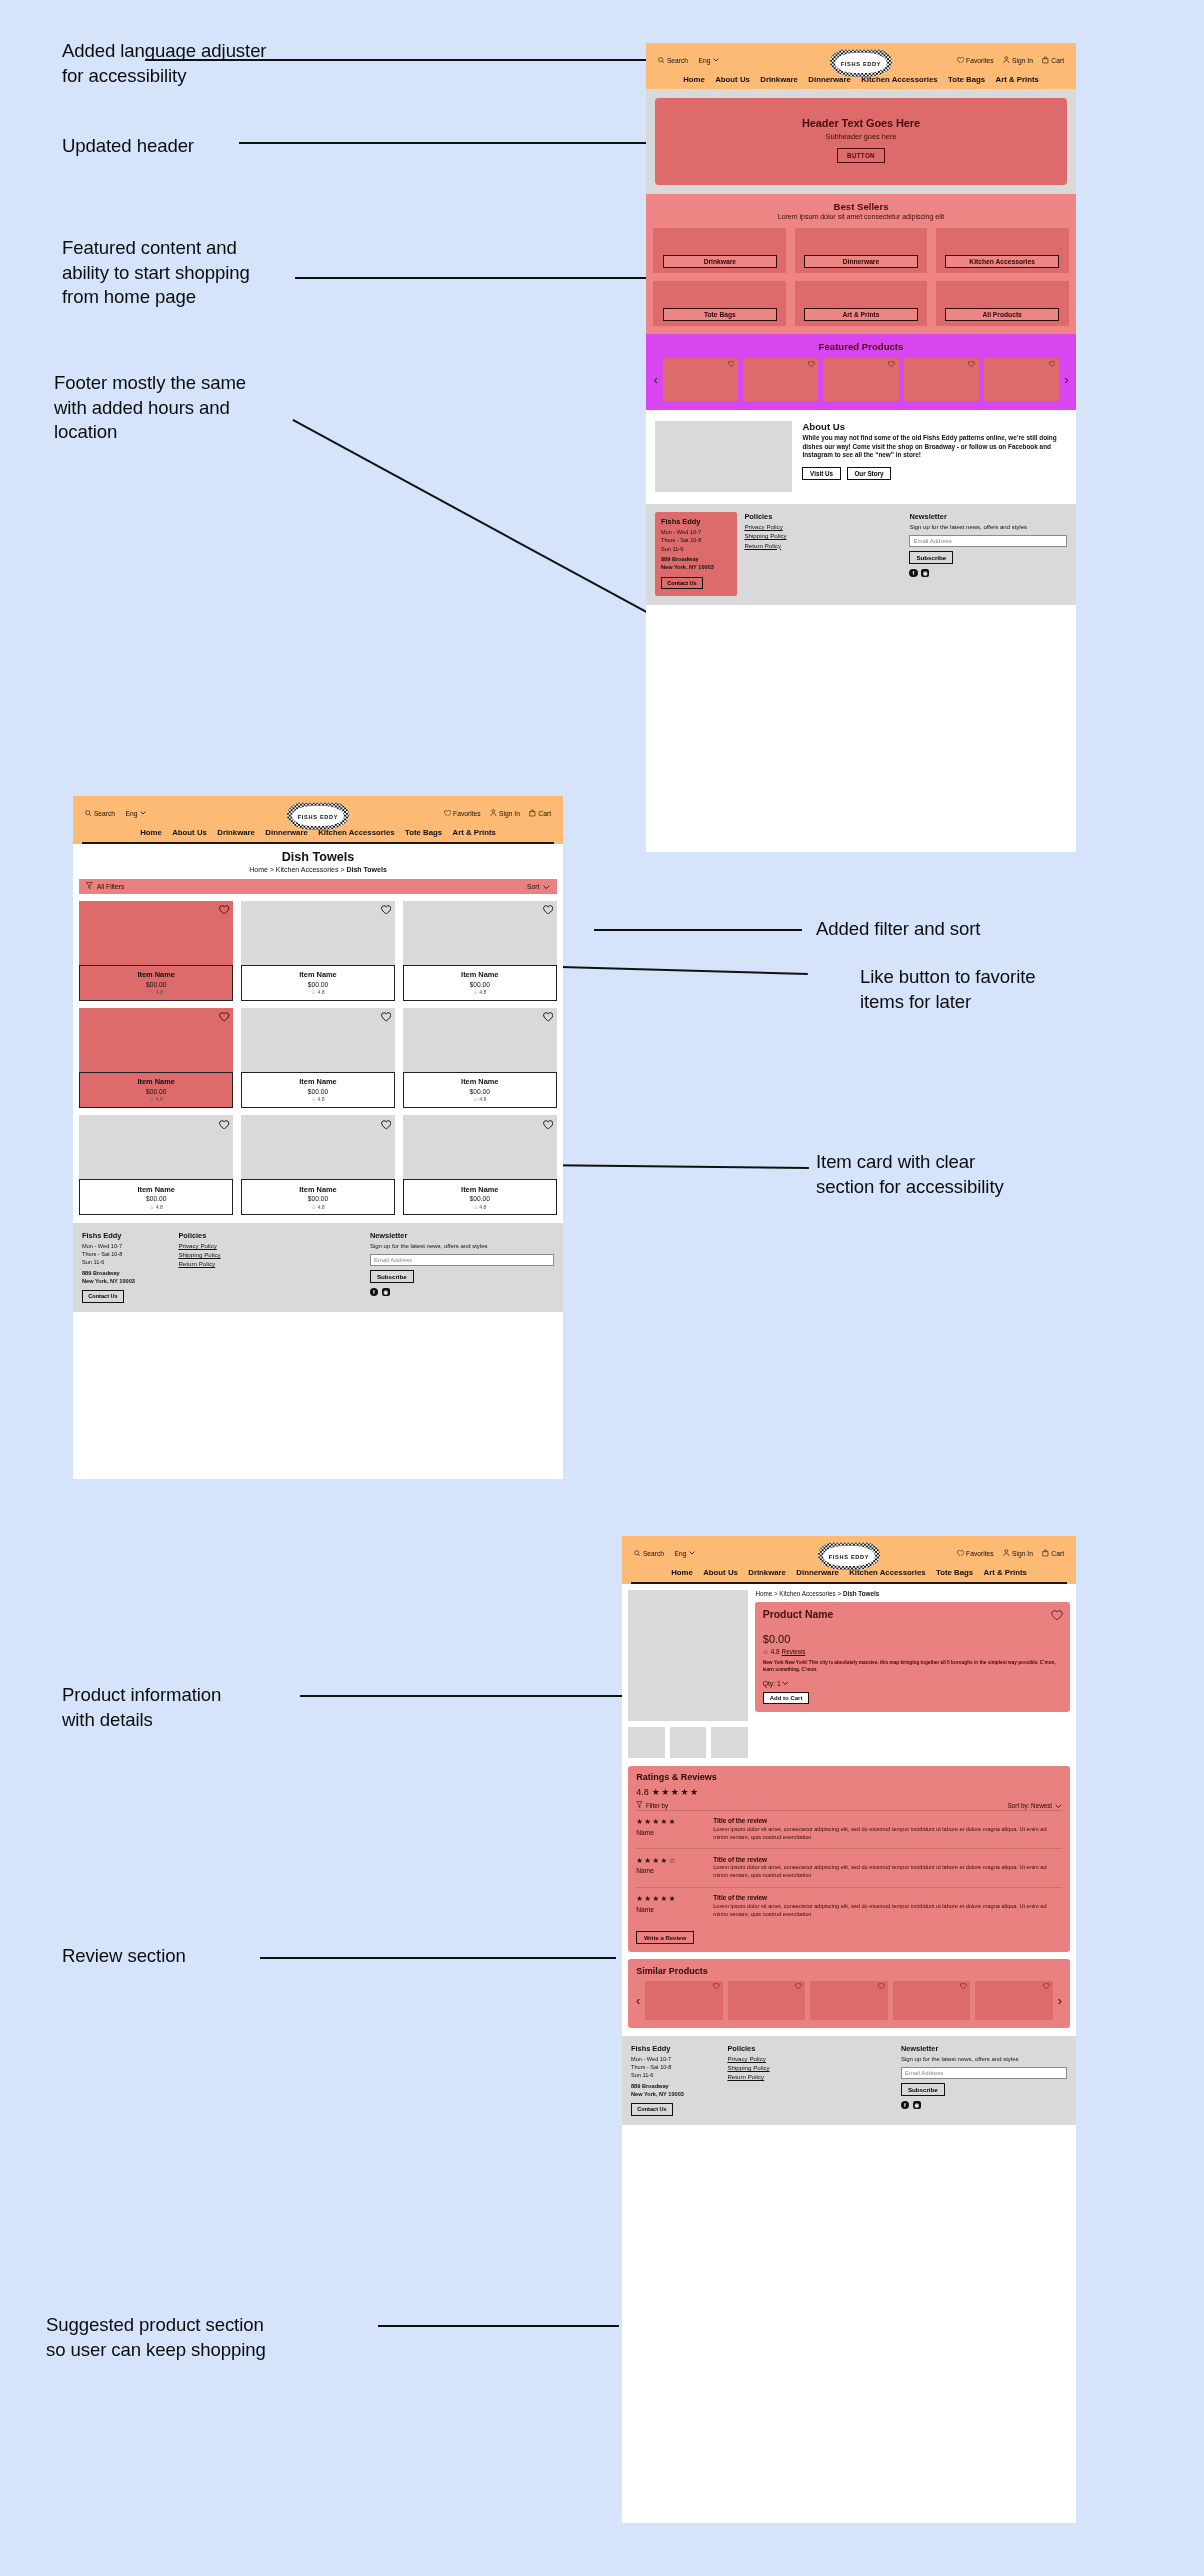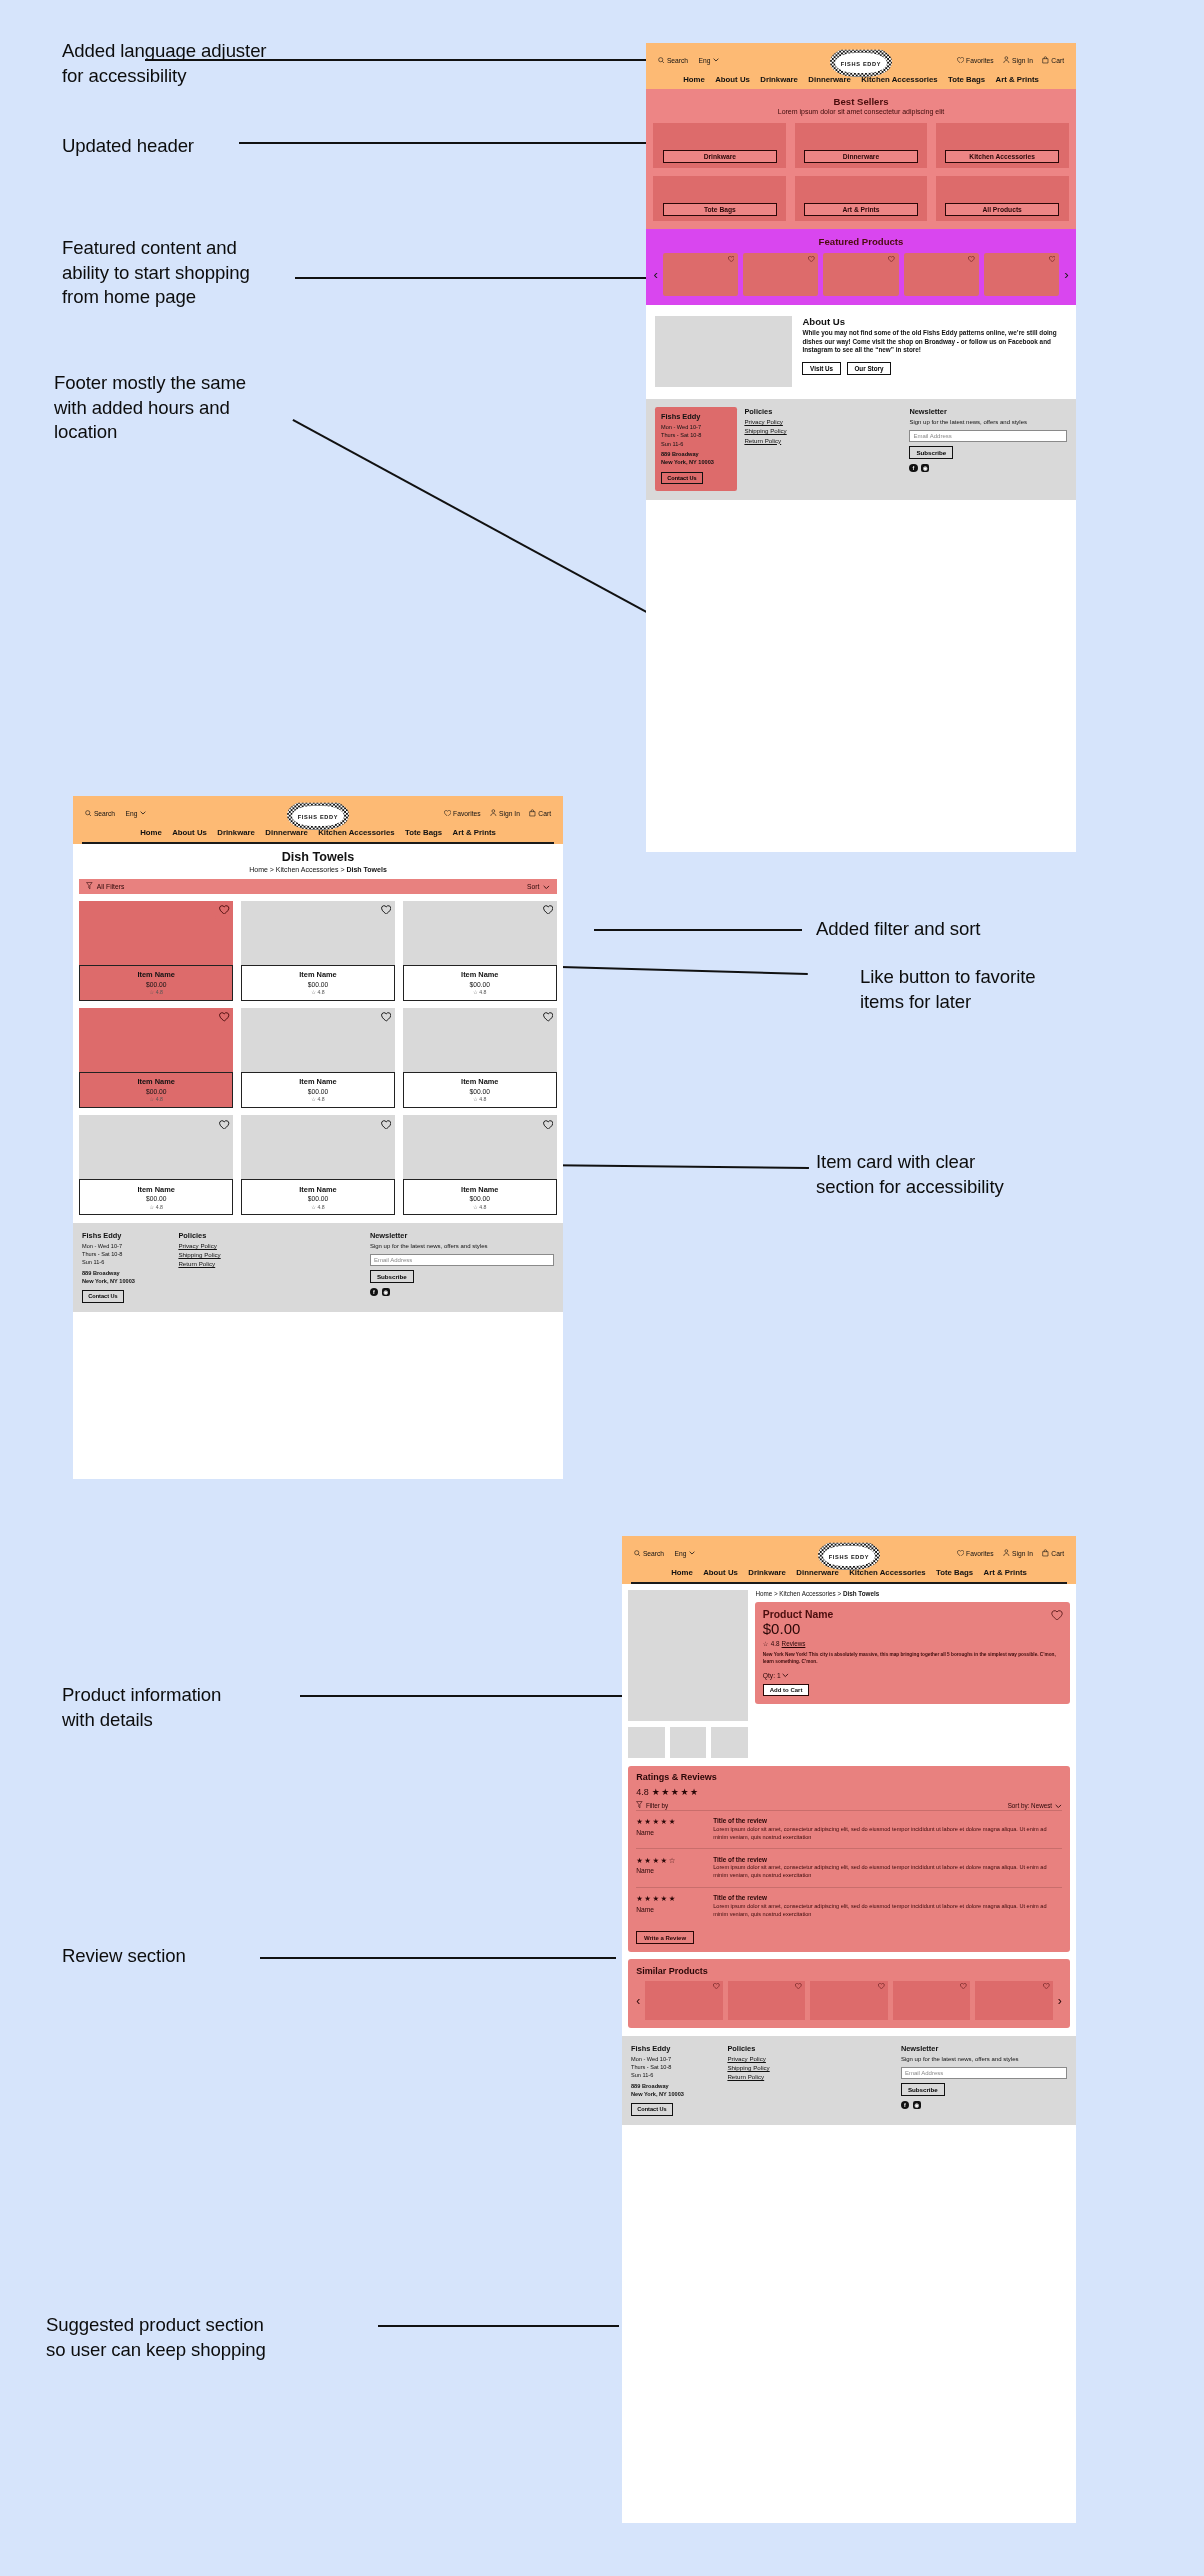--- a/index.html
+++ b/index.html
@@ -135,21 +135,21 @@
   .pdp-top { display:flex; gap:7.4px; padding:6.7px 6px 0; }
   .pdp-main { width:120px; }
   .pdp-hero { height:131px; background:#d9d9d9; }
   .pdp-thumbs { display:flex; gap:5.2px; margin-top:6px; }
   .pdp-thumbs div { flex:1; height:31px; background:#d9d9d9; }
   .pdp-side { flex:1; }
   .pdp-crumb { font-size:6.3px; color:#111; }
   .pdp-crumb b { font-weight:700; }
   .pdp-box { background:#e8817f; border-radius:3px; padding:6.7px 7.4px 8.2px; margin-top:5.2px; position:relative; }
   .pdp-box h2 { font-size:10.4px; font-weight:700; color:#4a0d0d; }
-  .pdp-box .price { font-size:15px; color:#2a0707; margin-top:0; }
+  .pdp-box .price { font-size:11px; color:#2a0707; margin-top:13px; }
   .pdp-box .rating { display:flex; align-items:center; gap:2.2px; font-size:6.3px; color:#2a0707; margin-top:3px; }
   .pdp-box .rating u { font-size:6.3px; }
   .pdp-box .desc { font-size:4.7px; font-weight:700; line-height:1.5; color:#3d0b0b; margin-top:3.7px; }
   .pdp-box .qty { font-size:6.7px; color:#2a0707; margin-top:6.7px; display:flex; align-items:center; gap:1.5px; }
   .pdp-box .atc { display:inline-block; margin-top:5.2px; border:0.7px solid #2a0707; background:#fff; font-size:6px; font-weight:700; color:#111; padding:2.2px 6px; }
   .pdp-box .heart-tr { position:absolute; top:6.7px; right:7.4px; }
 
   
   .rev { background:#e8817f; border-radius:3px; margin:7.4px 6px 0; padding:6.7px 8.2px 8.2px; }
   .rev h2 { font-size:9px; font-weight:700; color:#2a0707; }
@@ -282,20 +282,27 @@
       <a href="#">Home</a>
       <a href="#">About Us</a>
       <a href="#">Drinkware</a>
       <a href="#">Dinnerware</a>
       <a href="#">Kitchen Accessories</a>
       <a href="#">Tote Bags</a>
       <a href="#">Art &amp; Prints</a>
     </nav>
   </div>
 
+  <div class="hero-band">
+    <div class="hero">
+      <h1>Header Text Goes Here</h1>
+      <div class="sub">Subheader goes here</div>
+      <div class="btn">BUTTON</div>
+    </div>
+  </div>
 
   <div class="bs">
     <h2>Best Sellers</h2>
     <div class="sub">Lorem ipsum dolor sit amet consectetur adipiscing elit</div>
   </div>
   <div style="background:#d9d9d9;">
     <div class="cat-grid" style="background:#ed8585;">
       <div class="cat-tile">
           <div class="lbl">Drinkware</div>
         </div>

